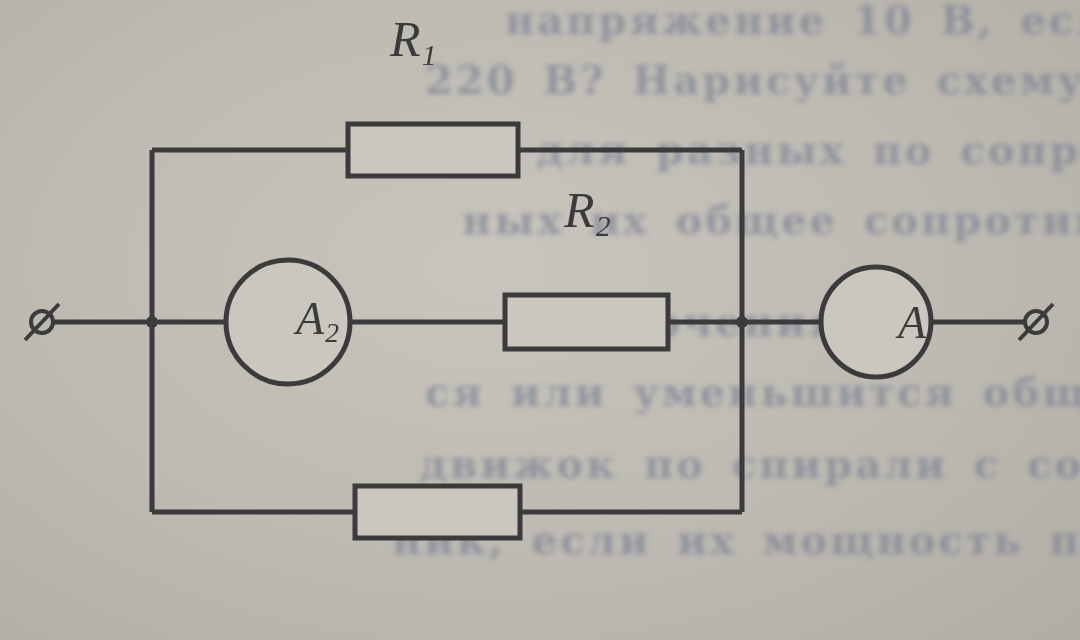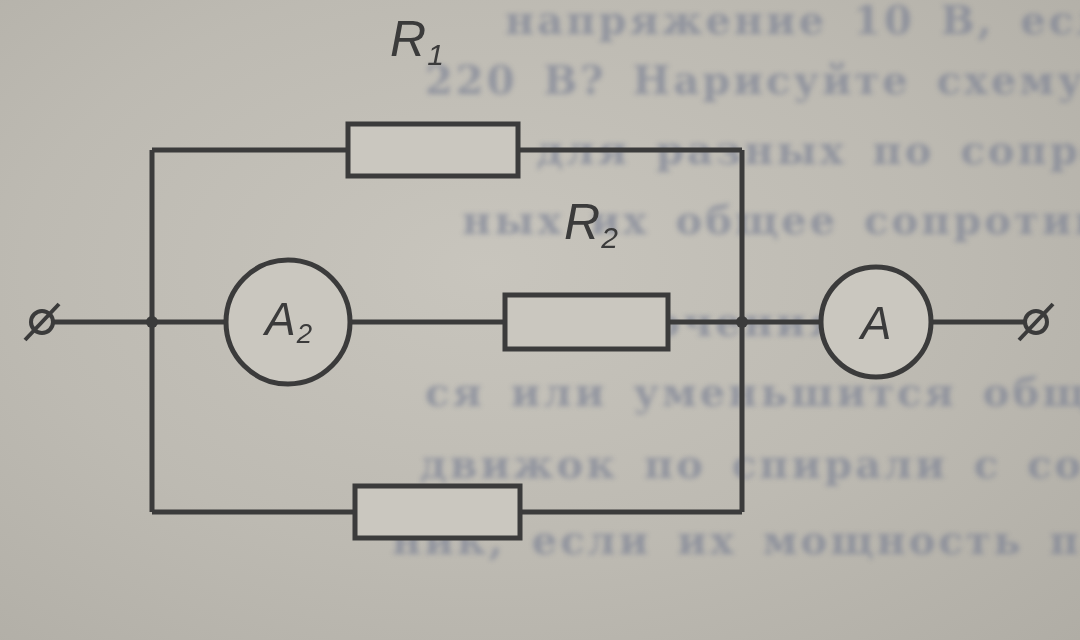--- a/index.html
+++ b/index.html
@@ -41,27 +41,27 @@
   .wire   { stroke: var(--ink); stroke-width: 5; fill: none; stroke-linecap: butt; }
   .comp   { stroke: var(--ink); stroke-width: 5; fill: var(--component-fill); }
   .dot    { fill: var(--ink); stroke: none; }
   .term   { stroke: var(--ink); stroke-width: 4; fill: var(--paper); }
   .slash  { stroke: var(--ink); stroke-width: 4; fill: none; }
 
   
   .label {
     position: absolute;
     z-index: 3;
-    font-family: Liberation Sans, sans-serif;
+    font-family: Liberation Serif, serif;
     font-style: italic;
     color: var(--ink);
     line-height: 1;
   }
   .r-label { font-size: 50px; }
-  .meter-label { font-size: 46px; text-align: center; }
+  .meter-label { font-size: 46px; text-align: right; }
   .label sub {
     font-style: italic;
     font-size: 0.60em;
     vertical-align: baseline;
     position: relative;
     top: 0.30em;
     left: 0.04em;
   }
 </style>
 </head>
@@ -103,21 +103,21 @@
     <circle class="term" cx="42" cy="322" r="11"></circle>
     <line class="slash" x1="25" y1="340" x2="59" y2="304"></line>
     <circle class="term" cx="1036" cy="322" r="11"></circle>
     <line class="slash" x1="1019" y1="340" x2="1053" y2="304"></line>
   </svg>
 
   <div class="label r-label" style="left:390px; top:14px">
     <span>R</span><sub>1</sub>
   </div>
 
-  <div class="label r-label" style="left:564px; top:197px">
+  <div class="label r-label" style="left:564px; top:185px">
     <span>R</span><sub>2</sub>
   </div>
 
 
   <div class="label meter-label" style="left:238px; top:296px; width:100px">
     <span>A</span><sub>2</sub>
   </div>
 
   <div class="label meter-label" style="left:826px; top:300px; width:100px">
     <span>A</span><sub></sub>

